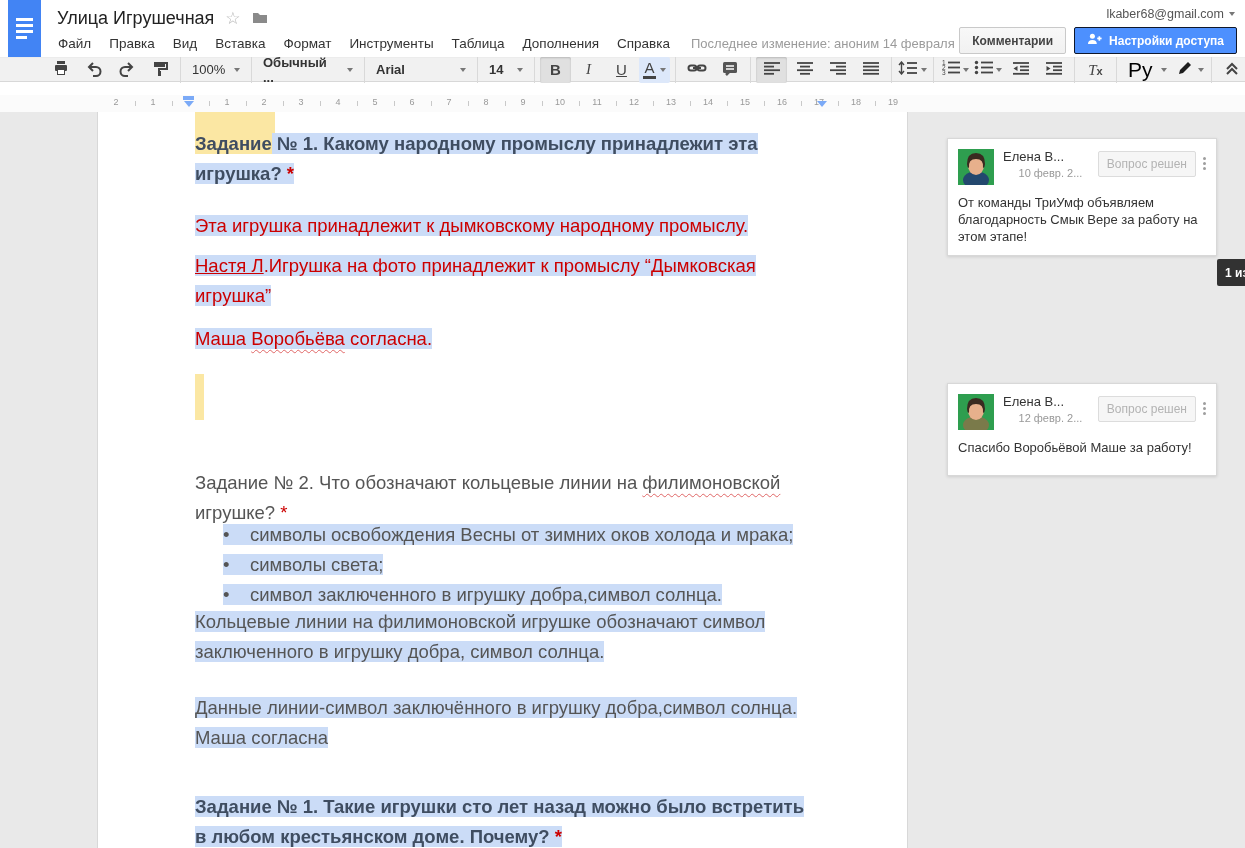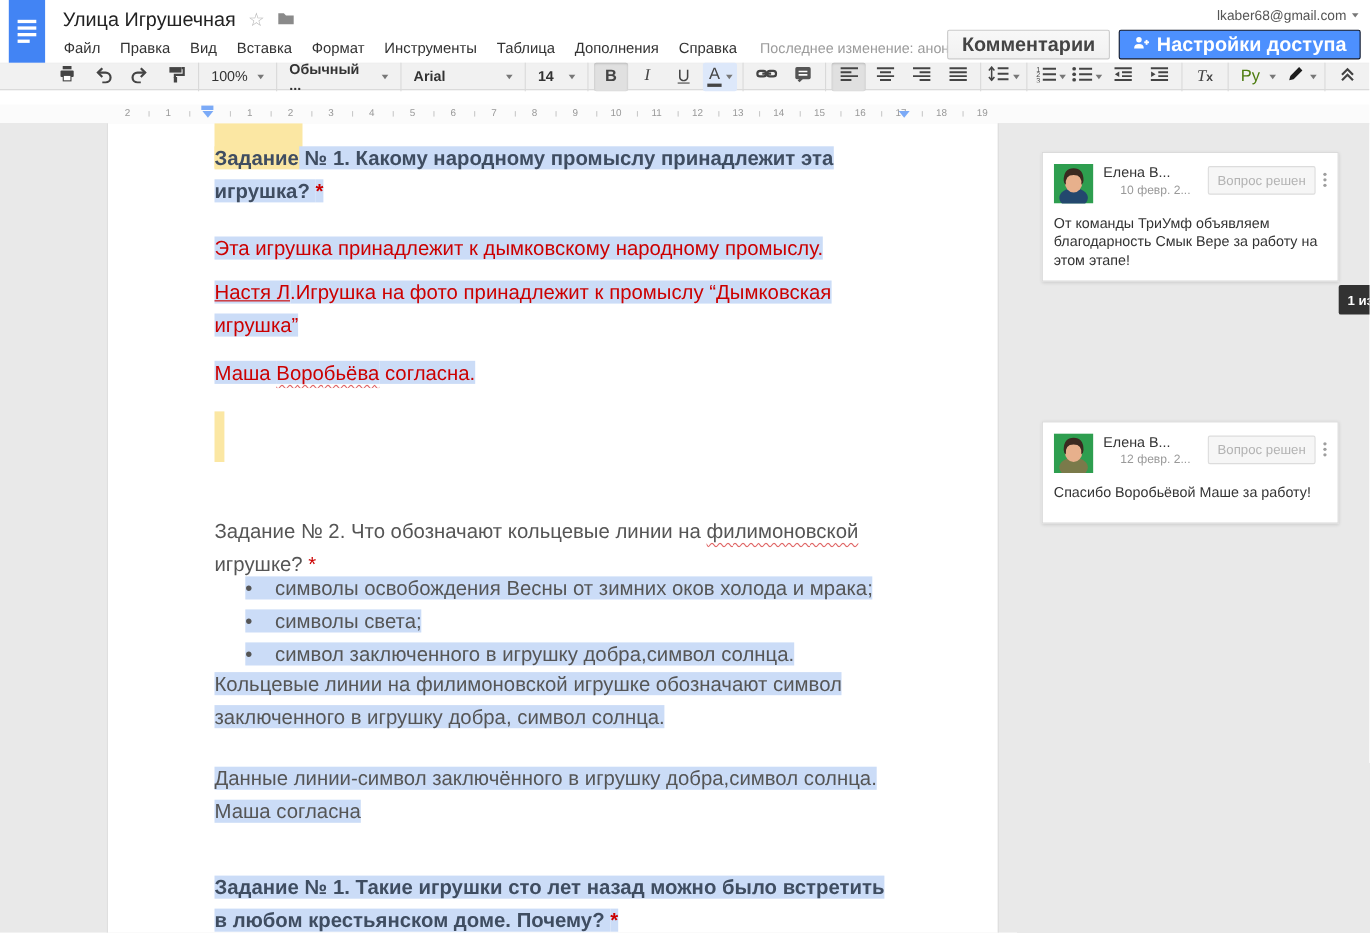--- a/index.html
+++ b/index.html
@@ -12,21 +12,21 @@
   .docs-icon .dbar{width:17px;height:3px;background:#fff;}
   .docs-icon .dbar:last-child{width:11px;}
   .title-row{position:absolute;left:57px;top:8px;display:flex;align-items:center;gap:11px;}
   .doc-title{font-size:18px;color:#222;}
   .star{font-size:17px;color:#b5b5b5;line-height:1;}
   .menu-row{position:absolute;left:49px;top:33px;display:flex;align-items:center;}
   .menu-item{font-size:13.5px;color:#333;padding:3px 9px;cursor:default;}
   .last-edit{font-size:13px;color:#9b9b9b;margin-left:12px;}
   .acct{position:absolute;right:10px;top:7px;display:flex;align-items:center;gap:5px;font-size:12.5px;color:#555;}
   .hdr-buttons{position:absolute;right:8px;top:27px;display:flex;gap:8px;}
-  .btn{height:27px;display:flex;align-items:center;border-radius:2px;font-size:18px;font-weight:bold;padding:0 12px;box-sizing:border-box;}
+  .btn{height:27px;display:flex;align-items:center;border-radius:2px;font-size:12px;font-weight:bold;padding:0 12px;box-sizing:border-box;}
   .btn-gray{background:linear-gradient(#f8f8f8,#f1f1f1);border:1px solid #c9c9c9;color:#444;}
   .btn-blue{background:var(--accent-blue,#4d90fe);border:1px solid #0f172a;color:#fff;gap:7px;}
   .crt{width:0;height:0;border-left:3.5px solid transparent;border-right:3.5px solid transparent;border-top:4px solid #777;display:inline-block;}
   
   .toolbar{position:absolute;left:0;top:58px;width:100%;height:24px;background:#f1f1f1;border-bottom:1px solid #d8d8d8;
            display:flex;align-items:center;padding-left:44px;box-sizing:border-box;}
   .tbtn{height:26px;min-width:27px;display:flex;align-items:center;justify-content:center;border-radius:2px;margin:0 1px;padding:0 2px;}
   .tbtn.pressed{background:#e0e0e0;box-shadow:inset 0 1px 2px rgba(0,0,0,.18);}
   .tbtn.colorsel{background:#dde8fa;}
   .tdrop{height:26px;display:flex;align-items:center;justify-content:space-between;color:#333;font-size:13px;padding:0 7px;gap:8px;box-sizing:border-box;}
@@ -333,21 +333,21 @@
           </g>
           <path d="M.5 5l4 2.5-4 2.5z" fill="#444"></path>
         </svg></span>
   </div>
   <div class="tsep"></div>
   <div class="tbtn">
     <span class="tx-wrap"><i>T</i><span class="tx-x">x</span></span>
   </div>
   <div class="tsep"></div>
   <div class="tdrop">
-    <span style="font-size:15px;color:#4d7c0f">Ру</span>
+    <span style="font-size:21px;color:#000000">Ру</span>
     <span class="crt"></span>
   </div>
   <div class="tb-spacer"></div>
   <div class="tbtn">
     <span><svg width="16" height="16">
           <path d="M2 14l1-4 8-8 3 3-8 8z" fill="#1d1d1d"></path>
         </svg></span>
     <span class="crt" style="margin-left:5px"></span>
   </div>
   <div class="tsep"></div>

